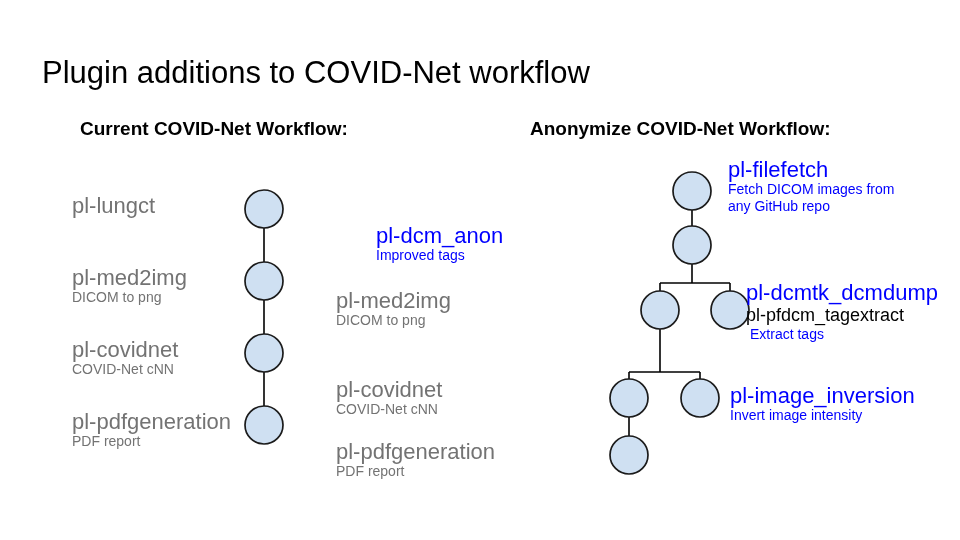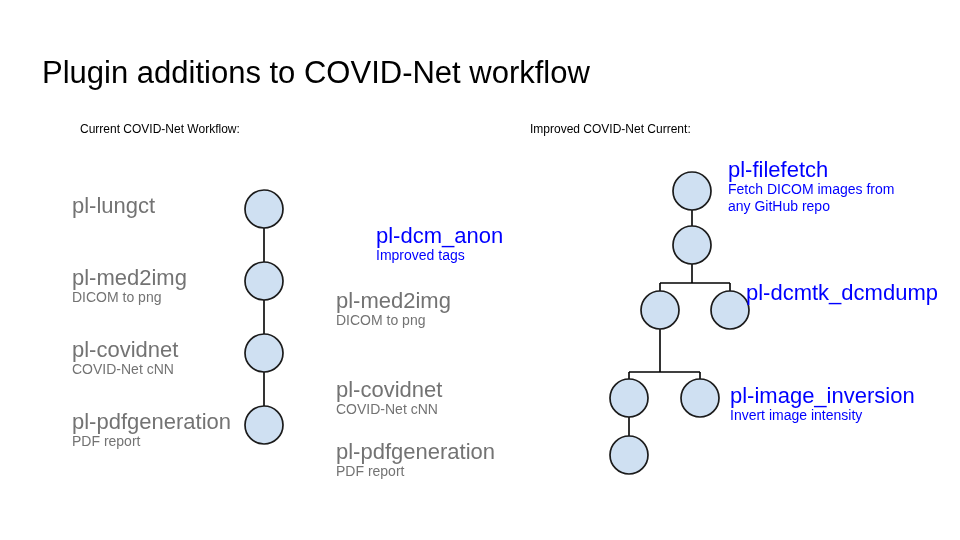--- a/index.html
+++ b/index.html
@@ -26,24 +26,25 @@
   #page-title {
     left: 42px;
     top: 54px;
     font-size: 31px;
     line-height: 38px;
     color: #000000;
     white-space: nowrap;
   }
 
   .column-heading {
-    font-size: 12px;
+    font-size: 19px;
     line-height: 20px;
     color: #000000;
     white-space: nowrap;
+    font-weight: bold;
   }
   #heading-current { left: 80px; top: 119px; }
   #heading-improved { left: 530px; top: 119px; }
 
   
   #diagram-svg {
     position: absolute;
     left: 0;
     top: 0;
     width: 960px;
@@ -81,21 +82,21 @@
 </style>
 </head>
 <body>
 
 <div id="slide">
 
   <div class="abs" id="page-title">Plugin additions to COVID-Net workflow</div>
 
   <div class="abs column-heading" id="heading-current">Current COVID-Net Workflow:</div>
 
-  <div class="abs column-heading" id="heading-improved">Improved COVID-Net Current:</div>
+  <div class="abs column-heading" id="heading-improved">Anonymize COVID-Net Workflow:</div>
 
   <svg id="diagram-svg" viewBox="0 0 960 540">
 
     <g stroke="#000000" stroke-width="1.6" fill="none">
       <line x1="264" y1="228" x2="264" y2="262"></line>
       <line x1="264" y1="300" x2="264" y2="334"></line>
       <line x1="264" y1="372" x2="264" y2="406"></line>
     </g>
 
     <g>
@@ -162,20 +163,22 @@
     <span class="subtitle">Improved tags</span>
   </div>
 
   <div class="node-label black align-right" style="left:336px; width:290px; top:290px;">
     <span class="title">pl-med2img</span>
     <span class="subtitle">DICOM to png</span>
   </div>
 
   <div class="node-label blue align-left" style="left:746px; top:282px;">
     <span class="title">pl-dcmtk_dcmdump</span>
+    <span class="title2">pl-pfdcm_tagextract</span>
+    <span class="subtitle sub-indent">Extract tags</span>
   </div>
 
   <div class="node-label black align-right" style="left:336px; width:259px; top:379px;">
     <span class="title">pl-covidnet</span>
     <span class="subtitle">COVID-Net cNN</span>
   </div>
 
   <div class="node-label blue align-left" style="left:730px; top:385px;">
     <span class="title">pl-image_inversion</span>
     <span class="subtitle">Invert image intensity</span>

